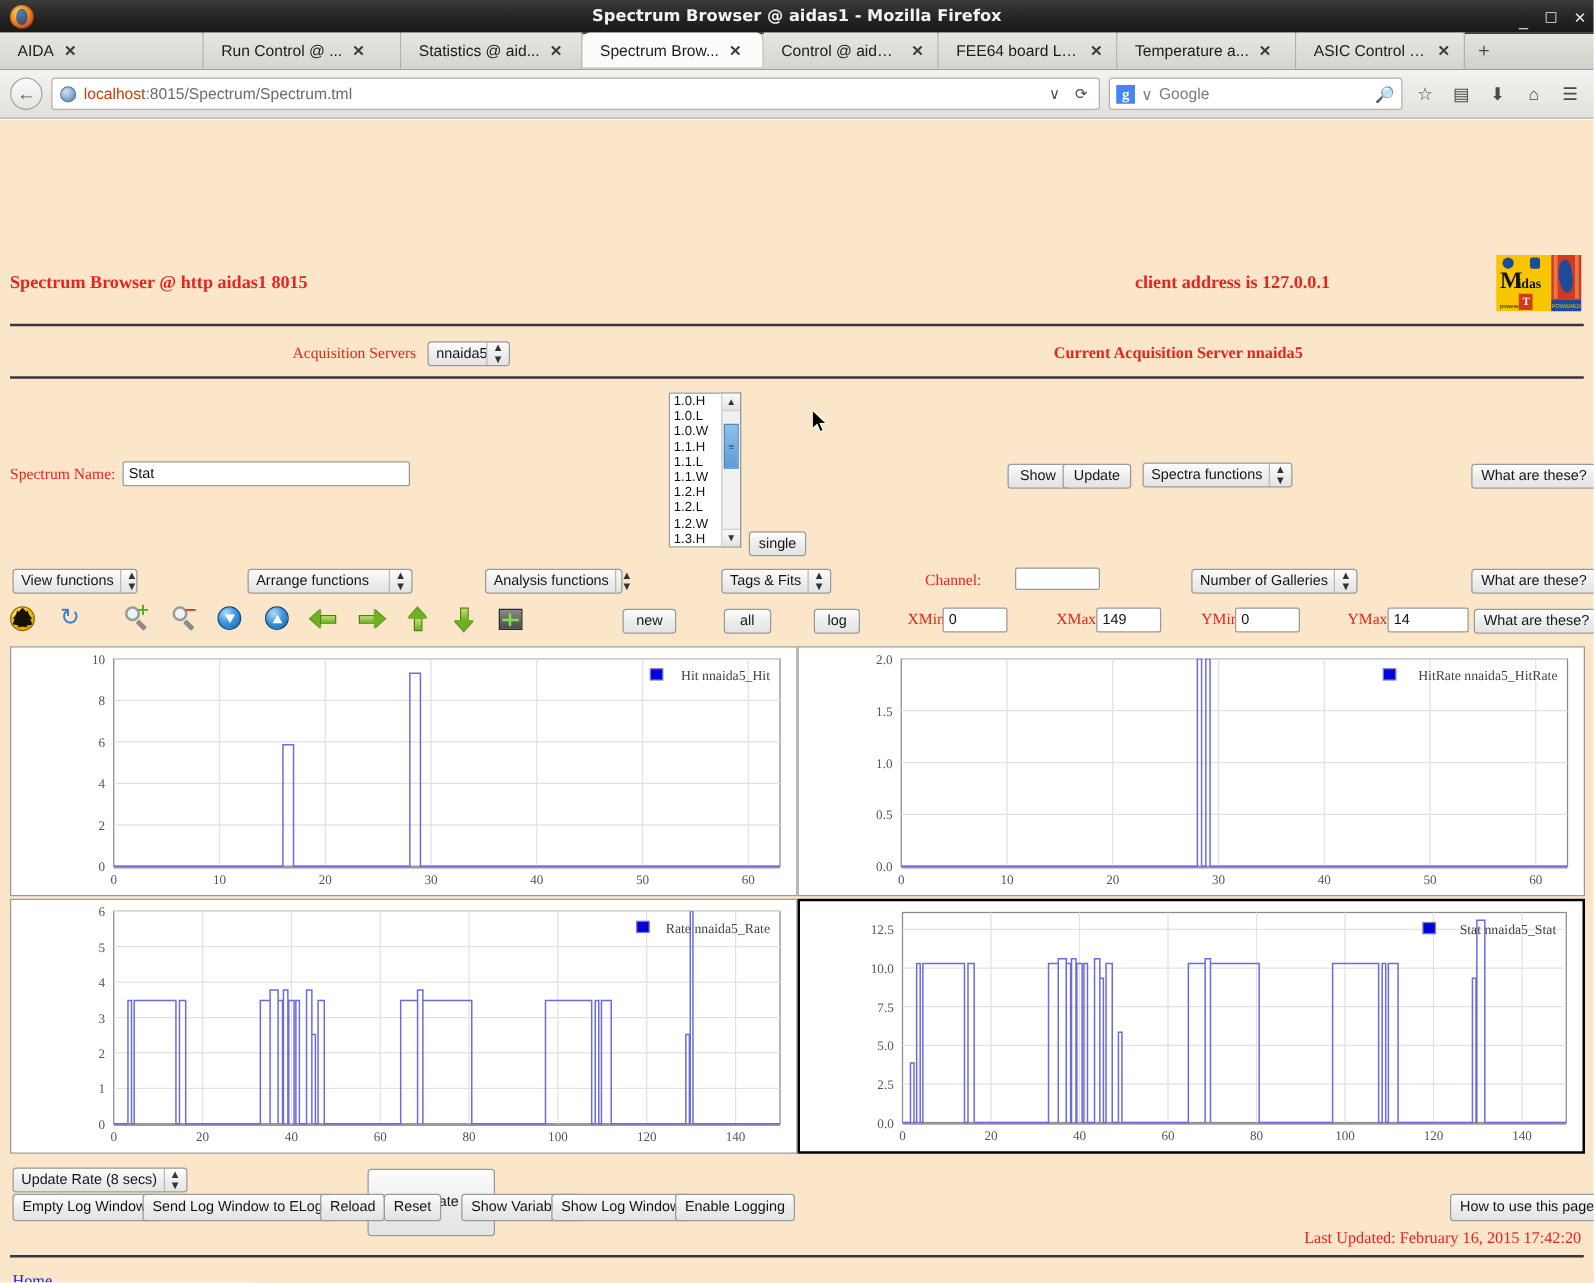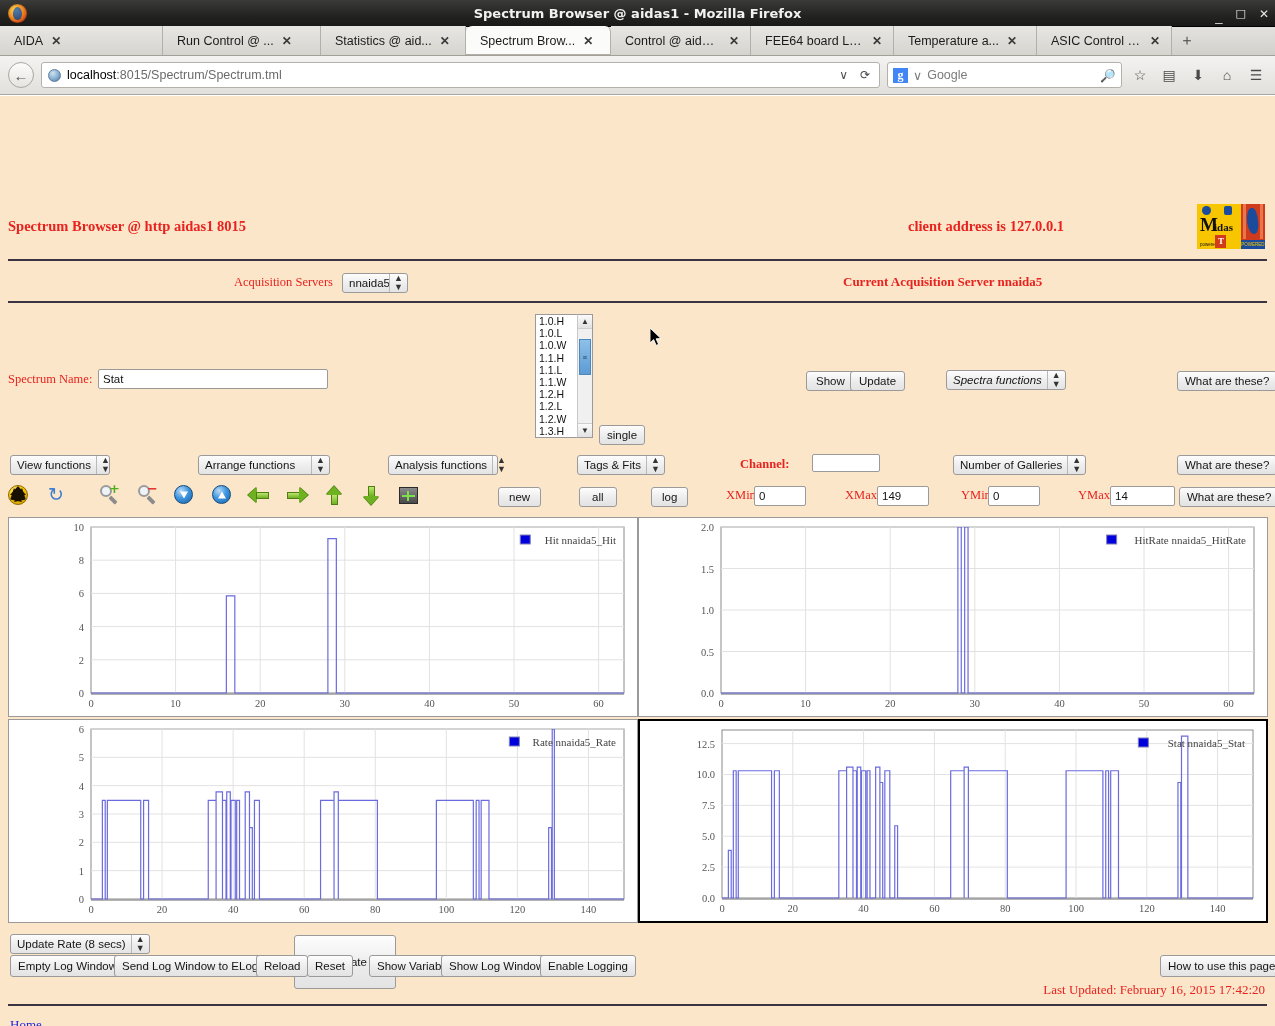--- a/index.html
+++ b/index.html
@@ -83,21 +83,21 @@
     color:#555; font-size:15px; font-weight:bold;
   }
   #urlbar {
     flex:1 1 auto; height:26px; background:#fff; border:1px solid #b4b1ab; border-radius:3px;
     display:flex; align-items:center; padding:0 6px; gap:6px; font-size:12.5px;
   }
   #urlbar .globe { width:13px; height:13px; border-radius:50%;
     background: radial-gradient(circle at 35% 30%, #cfe2f3 0%, #7fa8cc 60%, #4a6f94 100%);
     border:1px solid #5b7d9e; flex:0 0 auto; }
   #urlbar .urltext { color:#6b6b6b; }
-  #urlbar .urltext b { color:#000000; font-weight:normal; }
+  #urlbar .urltext b { color:#c2410c; font-weight:normal; }
   #urlbar .spacer{ flex:1 1 auto; }
   #urlbar .chev, #urlbar .reload { color:#4c4c4c; font-size:12px; padding:0 3px; }
   #searchbar {
     width:235px; height:26px; background:#fff; border:1px solid #b4b1ab; border-radius:3px;
     display:flex; align-items:center; padding:0 5px; gap:5px; font-size:12.5px; color:#7b7b7b;
   }
   #searchbar .gbox { width:15px; height:15px; background:#4285f4; color:#fff; font-weight:bold;
     font-size:12px; line-height:15px; text-align:center; font-family:"Liberation Serif", serif; }
   #searchbar .spacer{ flex:1 1 auto; }
   .navicon { width:22px; height:22px; display:flex; align-items:center; justify-content:center;
@@ -373,21 +373,21 @@
     <div id="listscroll">
       <div class="sbtn">▲</div>
       <div class="thumb">≡</div>
       <div class="sbtn bot">▼</div>
     </div>
 
     <div class="btn" style="position:absolute; left:599px; top:329px;">single</div>
 
     <div class="btn" style="position:absolute; left:806px; top:275px; padding:2px 9px;">Show</div>
     <div class="btn" style="position:absolute; left:850px; top:275px; padding:2px 8px;">Update</div>
-    <div class="sel" style="position:absolute; left:946px; top:274px;font-style:italic;">
+    <div class="sel" style="position:absolute; left:914px; top:274px;">
       <span class="selv">Spectra functions</span>
       <span class="arrows">
           <span>▲</span>
           <span>▼</span>
         </span>
     </div>
     <div class="btn" style="position:absolute; left:1177px; top:275px;">What are these?</div>
 
     <div class="sel" style="position:absolute; left:10px; top:359px; width:100px;">
       <span class="selv" style="flex:1 1 auto;">View functions</span>
@@ -410,21 +410,21 @@
           <span>▼</span>
         </span>
     </div>
     <div class="sel" style="position:absolute; left:577px; top:359px;">
       <span class="selv">Tags &amp; Fits</span>
       <span class="arrows">
           <span>▲</span>
           <span>▼</span>
         </span>
     </div>
-    <div class="redlabel" style="position:absolute; left:740px; top:361px;font-weight:bold;">Channel:</div>
+    <div class="redlabel" style="position:absolute; left:740px; top:361px;">Channel:</div>
     <div class="txt empty" style="position:absolute; left:812px; top:358px; width:68px; height:18px;"></div>
     <div class="sel" style="position:absolute; left:953px; top:359px;">
       <span class="selv">Number of Galleries</span>
       <span class="arrows">
           <span>▲</span>
           <span>▼</span>
         </span>
     </div>
     <div class="btn" style="position:absolute; left:1177px; top:359px;">What are these?</div>
 

